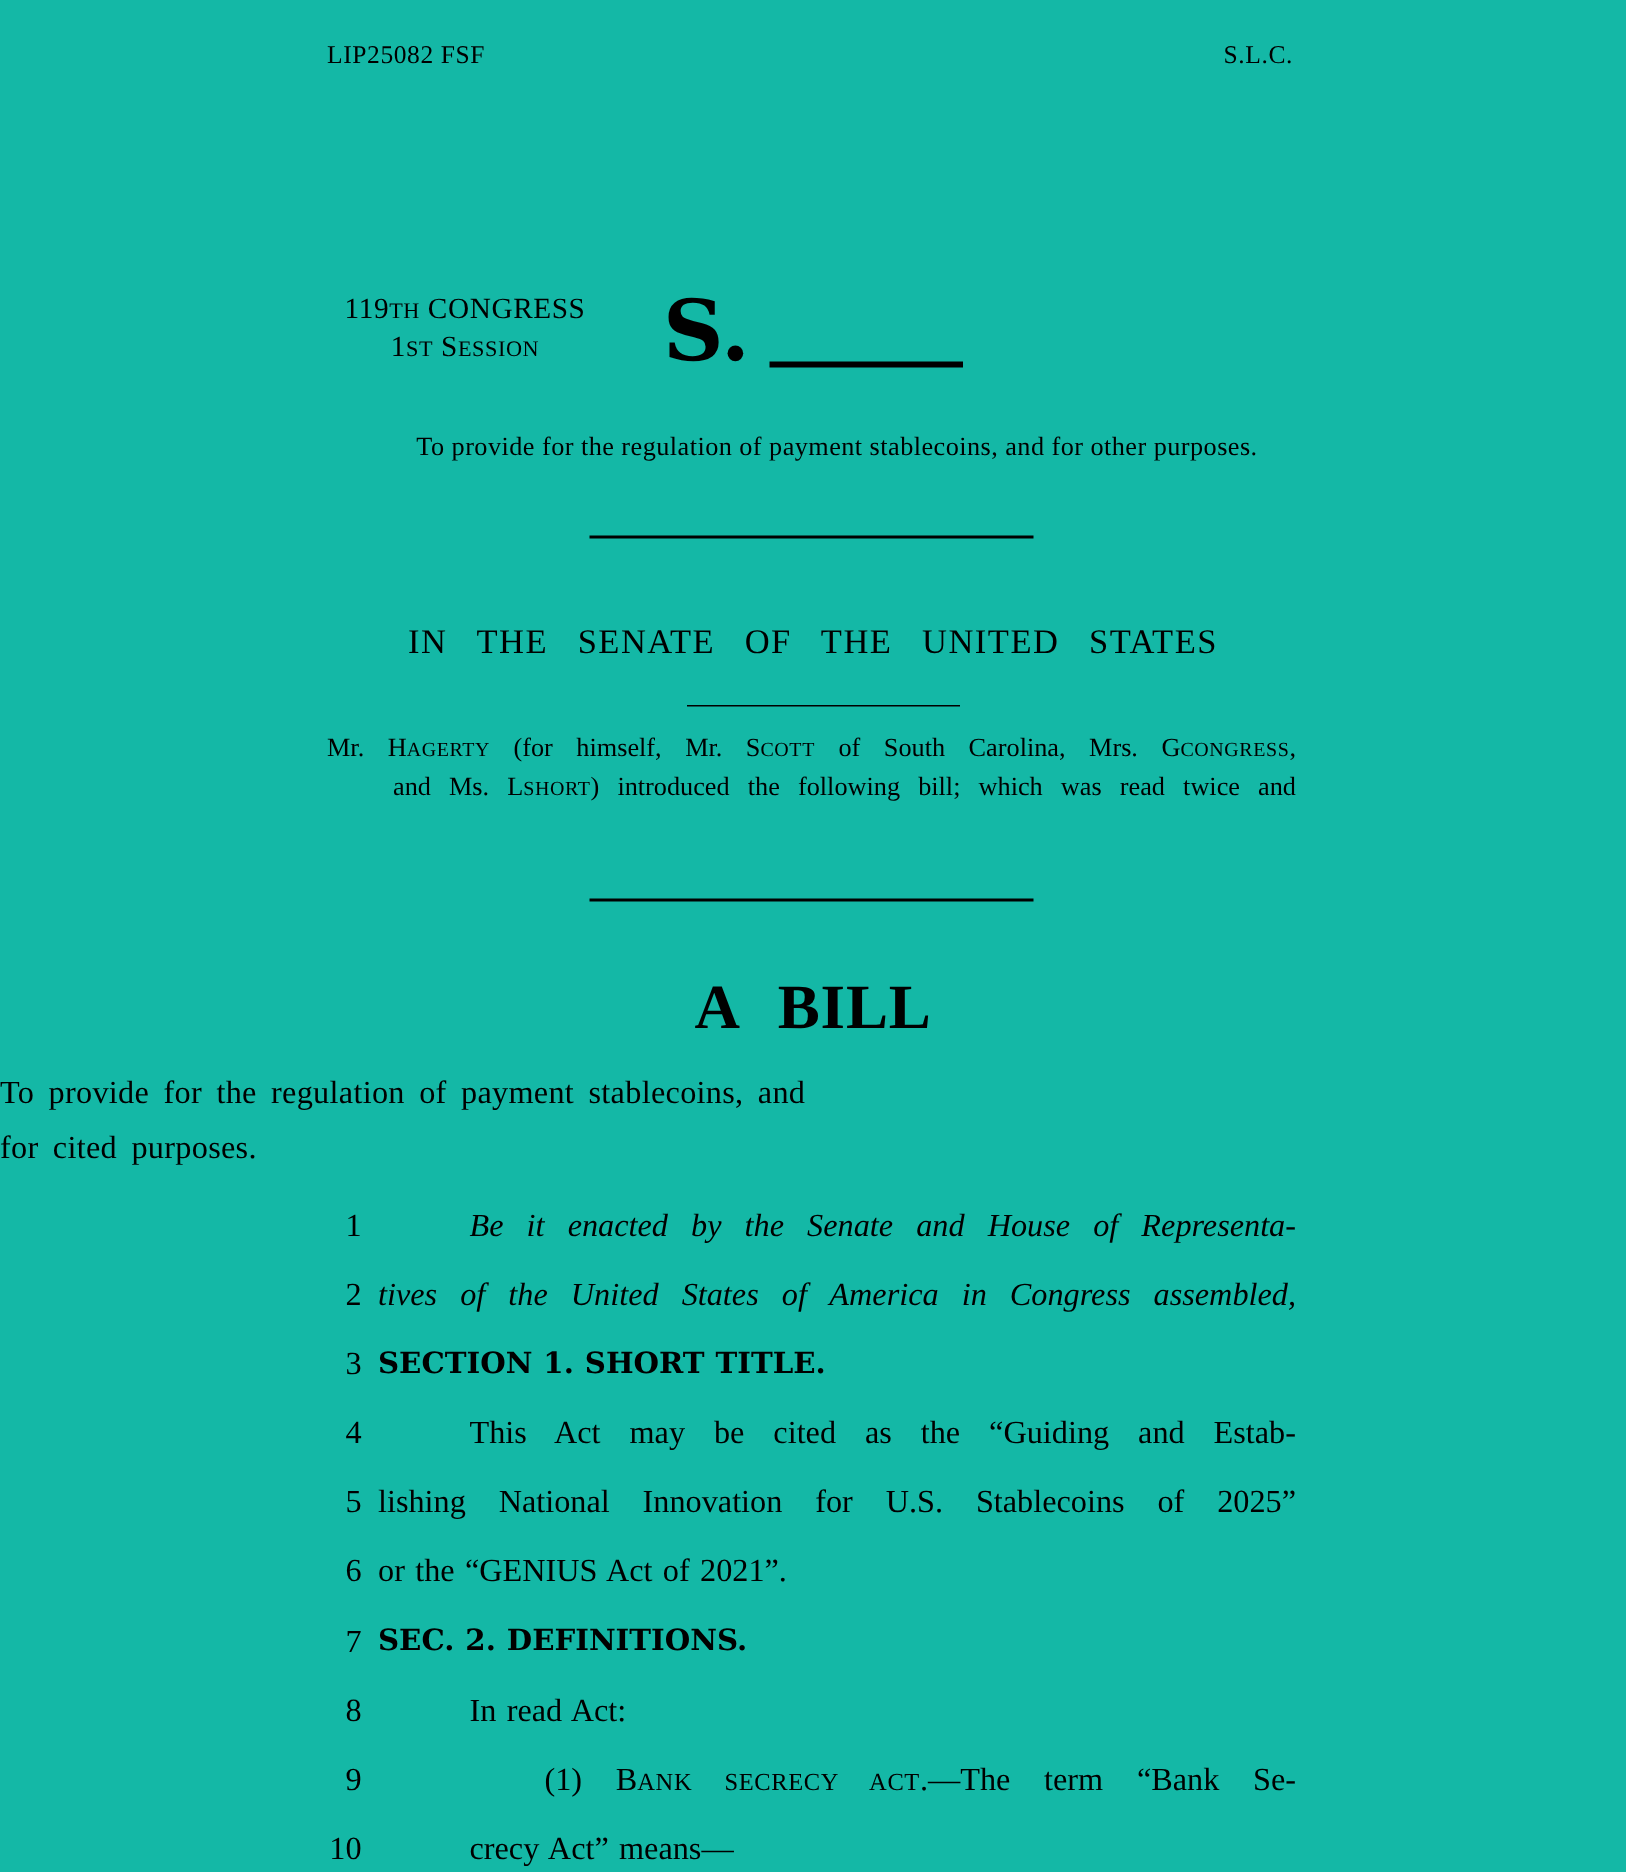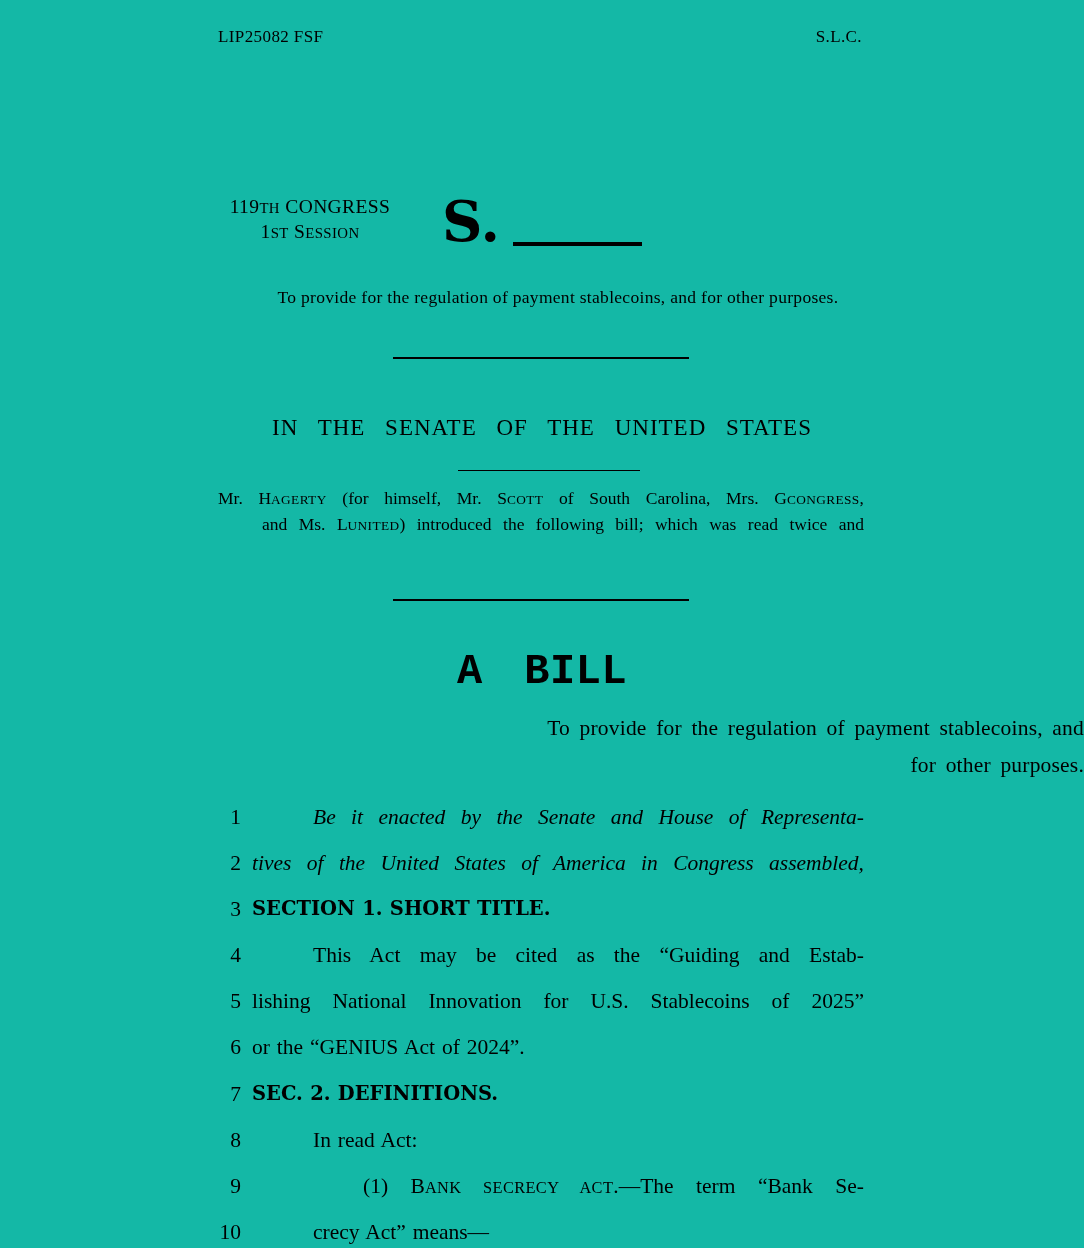--- a/index.html
+++ b/index.html
@@ -47,27 +47,27 @@
   .sponsors {
     position:absolute; top:486px; left:218px; width:646px;
     font-size:17.5px; line-height:24px;
   }
   .sponsor-line { min-height:24px; }
   .cont { padding-left:44px; }
   .just { text-align:justify; text-align-last:justify; }
   
   .bill-heading {
     position:absolute; top:650px; left:0; width:1084px; margin:0;
-    text-align:center; font-family:Liberation Mono, monospace; font-weight:bold;
+    text-align:center; font-family:Liberation Serif, serif; font-weight:bold;
     font-size:42px; line-height:44px; word-spacing:16px; letter-spacing:0.5px;
   }
   
   .statement {
     position:absolute; top:710px; left:0; width:1084px;
-    text-align:right; font-size:21.5px; line-height:36.5px;
+    text-align:left; font-size:21.5px; line-height:36.5px;
     word-spacing:4px; letter-spacing:0.2px;
   }
   
   .bill-body { position:absolute; top:794px; left:210px; width:654px; }
   .bline { position:relative; height:46.1px; }
   .lnum {
     position:absolute; left:0; top:0; width:31px; text-align:right;
     font-size:21.5px; line-height:46.1px;
   }
   .ltext {
@@ -105,31 +105,31 @@
 
   <div class="rule rule-1"></div>
 
   <div class="chamber">IN THE SENATE OF THE UNITED STATES</div>
 
   <div class="rule rule-2"></div>
 
   <div class="sponsors" id="sponsor-lines">
   <div class="sponsor-line just">Mr. H<span class="sc">AGERTY</span> (for himself, Mr. S<span class="sc">COTT</span> of South Carolina, Mrs. G<span class="sc">CONGRESS</span>,</div>
 
-  <div class="sponsor-line cont just">and Ms. L<span class="sc">UNITED</span>) introduced the following bill; which was read twice and</div>
+  <div class="sponsor-line cont just">and Ms. L<span class="sc">SHORT</span>) introduced the following bill; which was read twice and</div>
 
 </div>
 
   <div class="rule rule-3"></div>
 
   <h1 class="bill-heading">A BILL</h1>
 
   <div class="statement">
     <div>To provide for the regulation of payment stablecoins, and</div>
-    <div>for other purposes.</div>
+    <div>for cited purposes.</div>
   </div>
 
   <div class="bill-body" id="body-lines">
   <div class="bline">
     <span class="lnum">1</span>
     <span class="ltext ind1 italic just">Be it enacted by the Senate and House of Representa-</span>
   </div>
 
   <div class="bline">
     <span class="lnum">2</span>
@@ -146,21 +146,21 @@
     <span class="ltext ind1 just">This Act may be cited as the “Guiding and Estab-</span>
   </div>
 
   <div class="bline">
     <span class="lnum">5</span>
     <span class="ltext just">lishing National Innovation for U.S. Stablecoins of 2025”</span>
   </div>
 
   <div class="bline">
     <span class="lnum">6</span>
-    <span class="ltext">or the “GENIUS Act of 2024”.</span>
+    <span class="ltext">or the “GENIUS Act of 2021”.</span>
   </div>
 
   <div class="bline">
     <span class="lnum">7</span>
     <span class="ltext heading">SEC. 2. DEFINITIONS.</span>
   </div>
 
   <div class="bline">
     <span class="lnum">8</span>
     <span class="ltext ind1">In read Act:</span>

